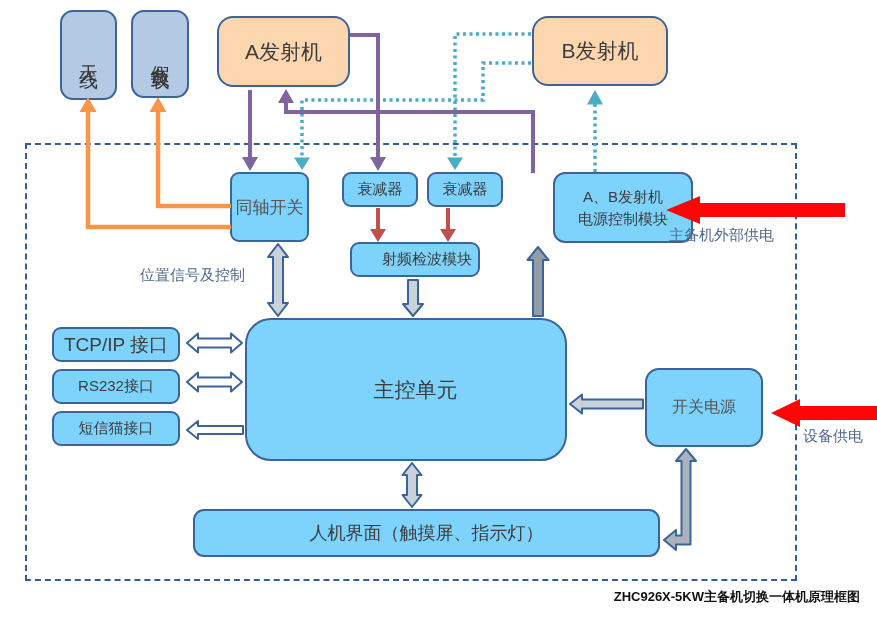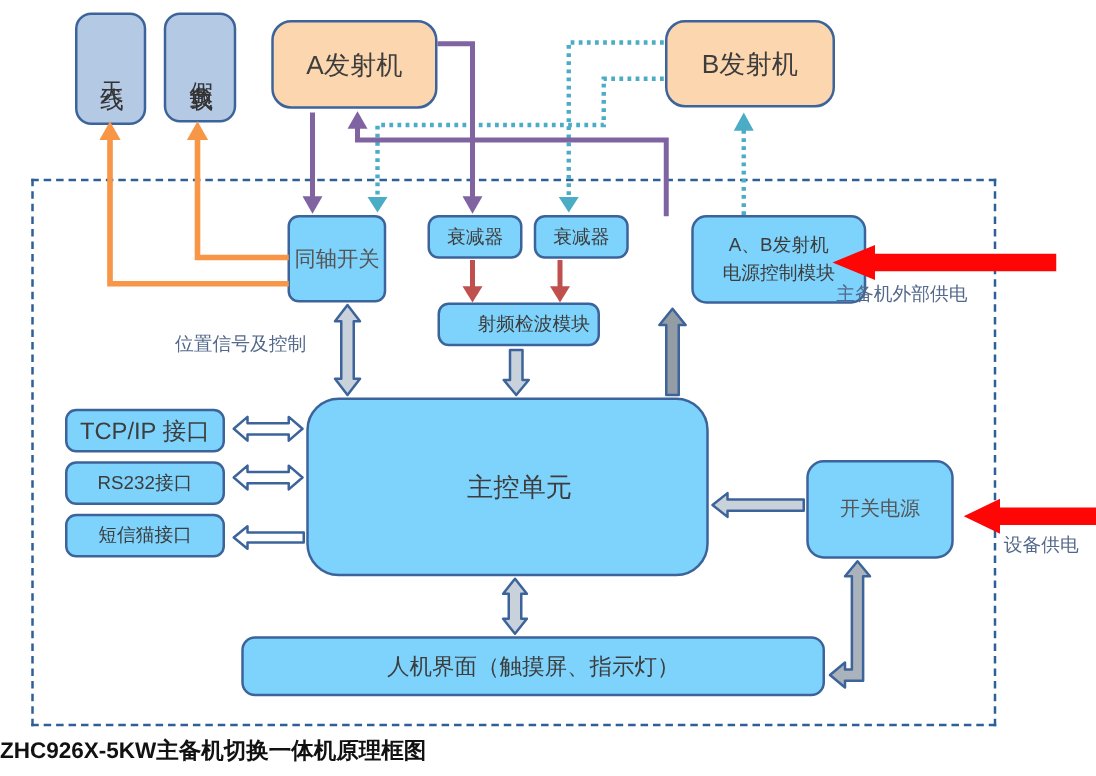--- a/index.html
+++ b/index.html
@@ -17,22 +17,22 @@
     text-align:center;
   }
   .blue{background:#b3c9e4;border-radius:13px;}
   .orange{background:#fcd6ae;border-radius:16px;}
   .gray{border-radius:9px;}
   .vtext{writing-mode:vertical-lr;text-orientation:upright;letter-spacing:5px;
     font-size:19px;color:#333;}
   .wires{position:absolute;left:0;top:0;width:877px;height:621px;pointer-events:none;}
   .lbl{position:absolute;color:#53688a;font-size:15px;white-space:nowrap;}
   .title{
-    position:absolute;left:0;top:588px;width:860px;text-align:left;
-    font-weight:bold;font-size:18px;color:#111;
+    position:absolute;left:0;top:588px;width:860px;text-align:right;
+    font-weight:bold;font-size:13px;color:#111;
   }
   .two-line{line-height:1.45;font-size:15px;}
 </style>
 </head>
 <body>
 
 <div class="stage">
 
   <div class="dashed-frame"></div>
 

